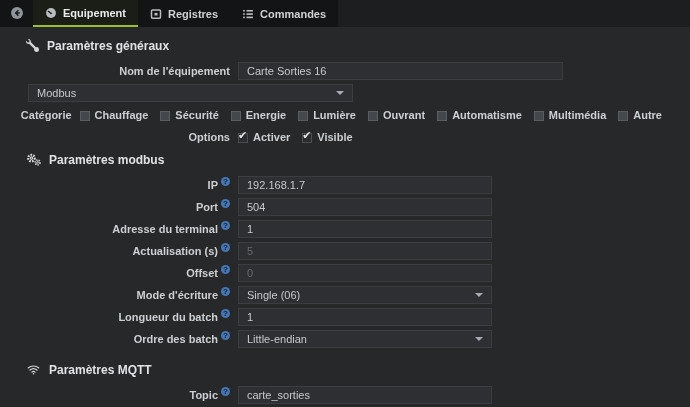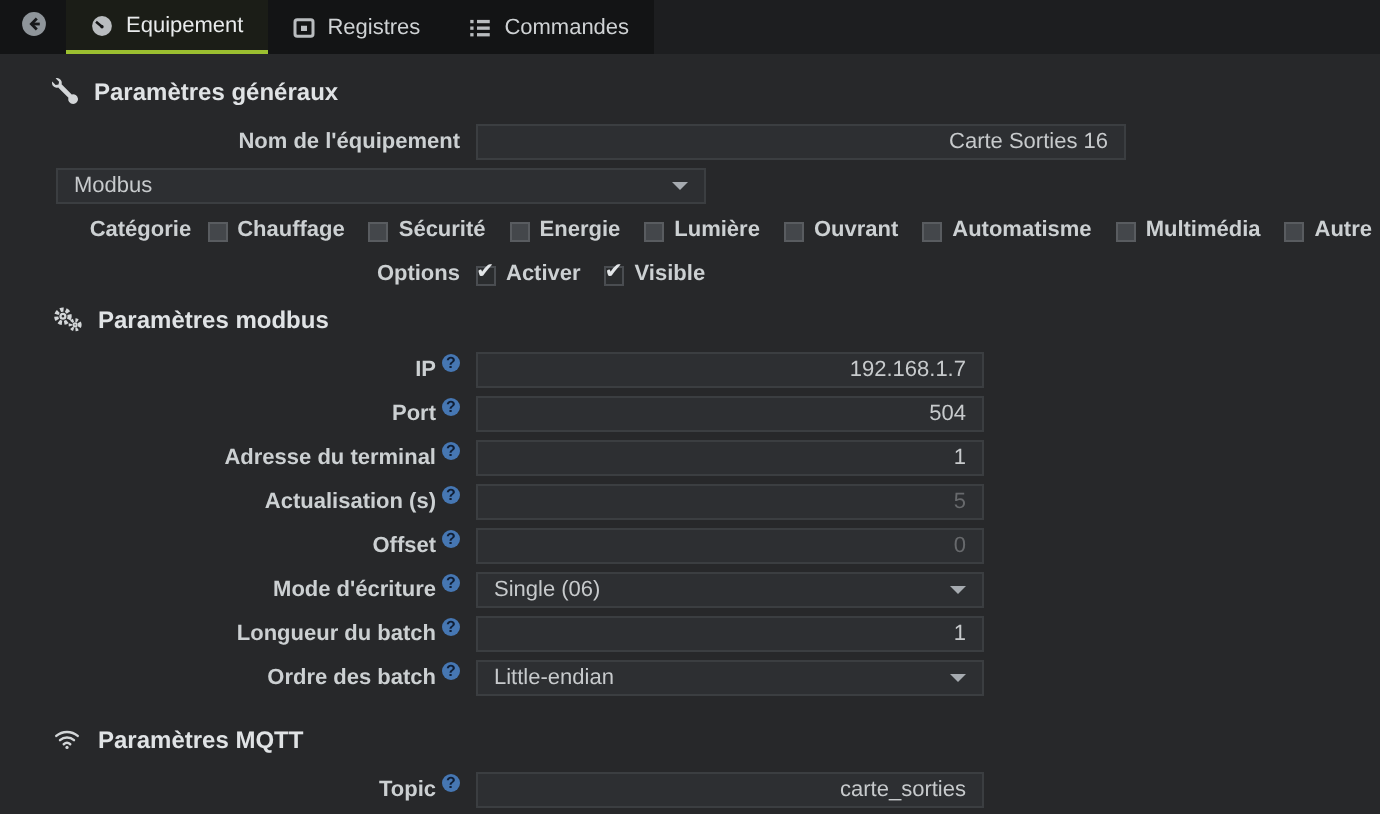--- a/index.html
+++ b/index.html
@@ -12,29 +12,29 @@
   }
   
   .topbar { height:27px; background:#1d1e20; display:flex; align-items:stretch; }
   .tabstrip { display:flex; align-items:stretch; background:#131415; }
   .back-btn {
     width:33px; display:flex; align-items:center; justify-content:center;
     color:#8f959a; cursor:pointer;
   }
   .tab {
     display:flex; align-items:center; gap:6px; padding:0 12px;
-    color:#cfd2d4; font-weight:normal; cursor:pointer; white-space:nowrap;
+    color:#cfd2d4; font-weight:bold; cursor:pointer; white-space:nowrap;
   }
   .tab .ticon { display:flex; align-items:center; color:#b9bcbf; }
   .tab.active {
     background:#1b1d17; color:#e9ebec;
     border-bottom:2px solid #9bbf30;
   }
   
-  .content { padding:7px 4px 0 20px; }
+  .content { padding:7px 28px 0 20px; }
   .section-head {
     display:flex; align-items:center; gap:8px;
     font-size:12px; font-weight:bold; color:#e0e3e5;
     margin:4px 0 7px 6px; height:15px;
   }
   .section-head .sicon { display:flex; align-items:center; color:#d3d6d8; }
   .row { display:flex; align-items:center; height:22px; }
   .label-col {
     width:210px; display:flex; justify-content:flex-end; align-items:center;
     font-weight:bold; color:#ccd0d2;
@@ -44,21 +44,20 @@
     display:inline-block; width:9px; height:9px; border-radius:50%;
     background:#4677b3; color:#101f36; font-size:8px; line-height:9px;
     text-align:center; font-weight:bold; margin-left:3px;
     position:relative; top:-4px; flex:none; cursor:pointer;
   }
   .help::before { content:"?"; }
   .txt, .sel {
     height:18px; background:#2d2f32; border:1px solid #3b3e41;
     color:#c7cacc; font-size:11px; padding:0 8px;
     font-family:"Liberation Sans","DejaVu Sans",sans-serif;
-    text-align:right;
   }
   .txt::placeholder { color:#67696c; opacity:1; }
   .w-wide { width:325px; }
   .w-narrow { width:254px; }
   .sel {
     display:flex; align-items:center; justify-content:space-between; cursor:pointer;
   }
   .caret {
     width:0; height:0; border-left:4px solid transparent;
     border-right:4px solid transparent; border-top:4px solid #a6abb0;

